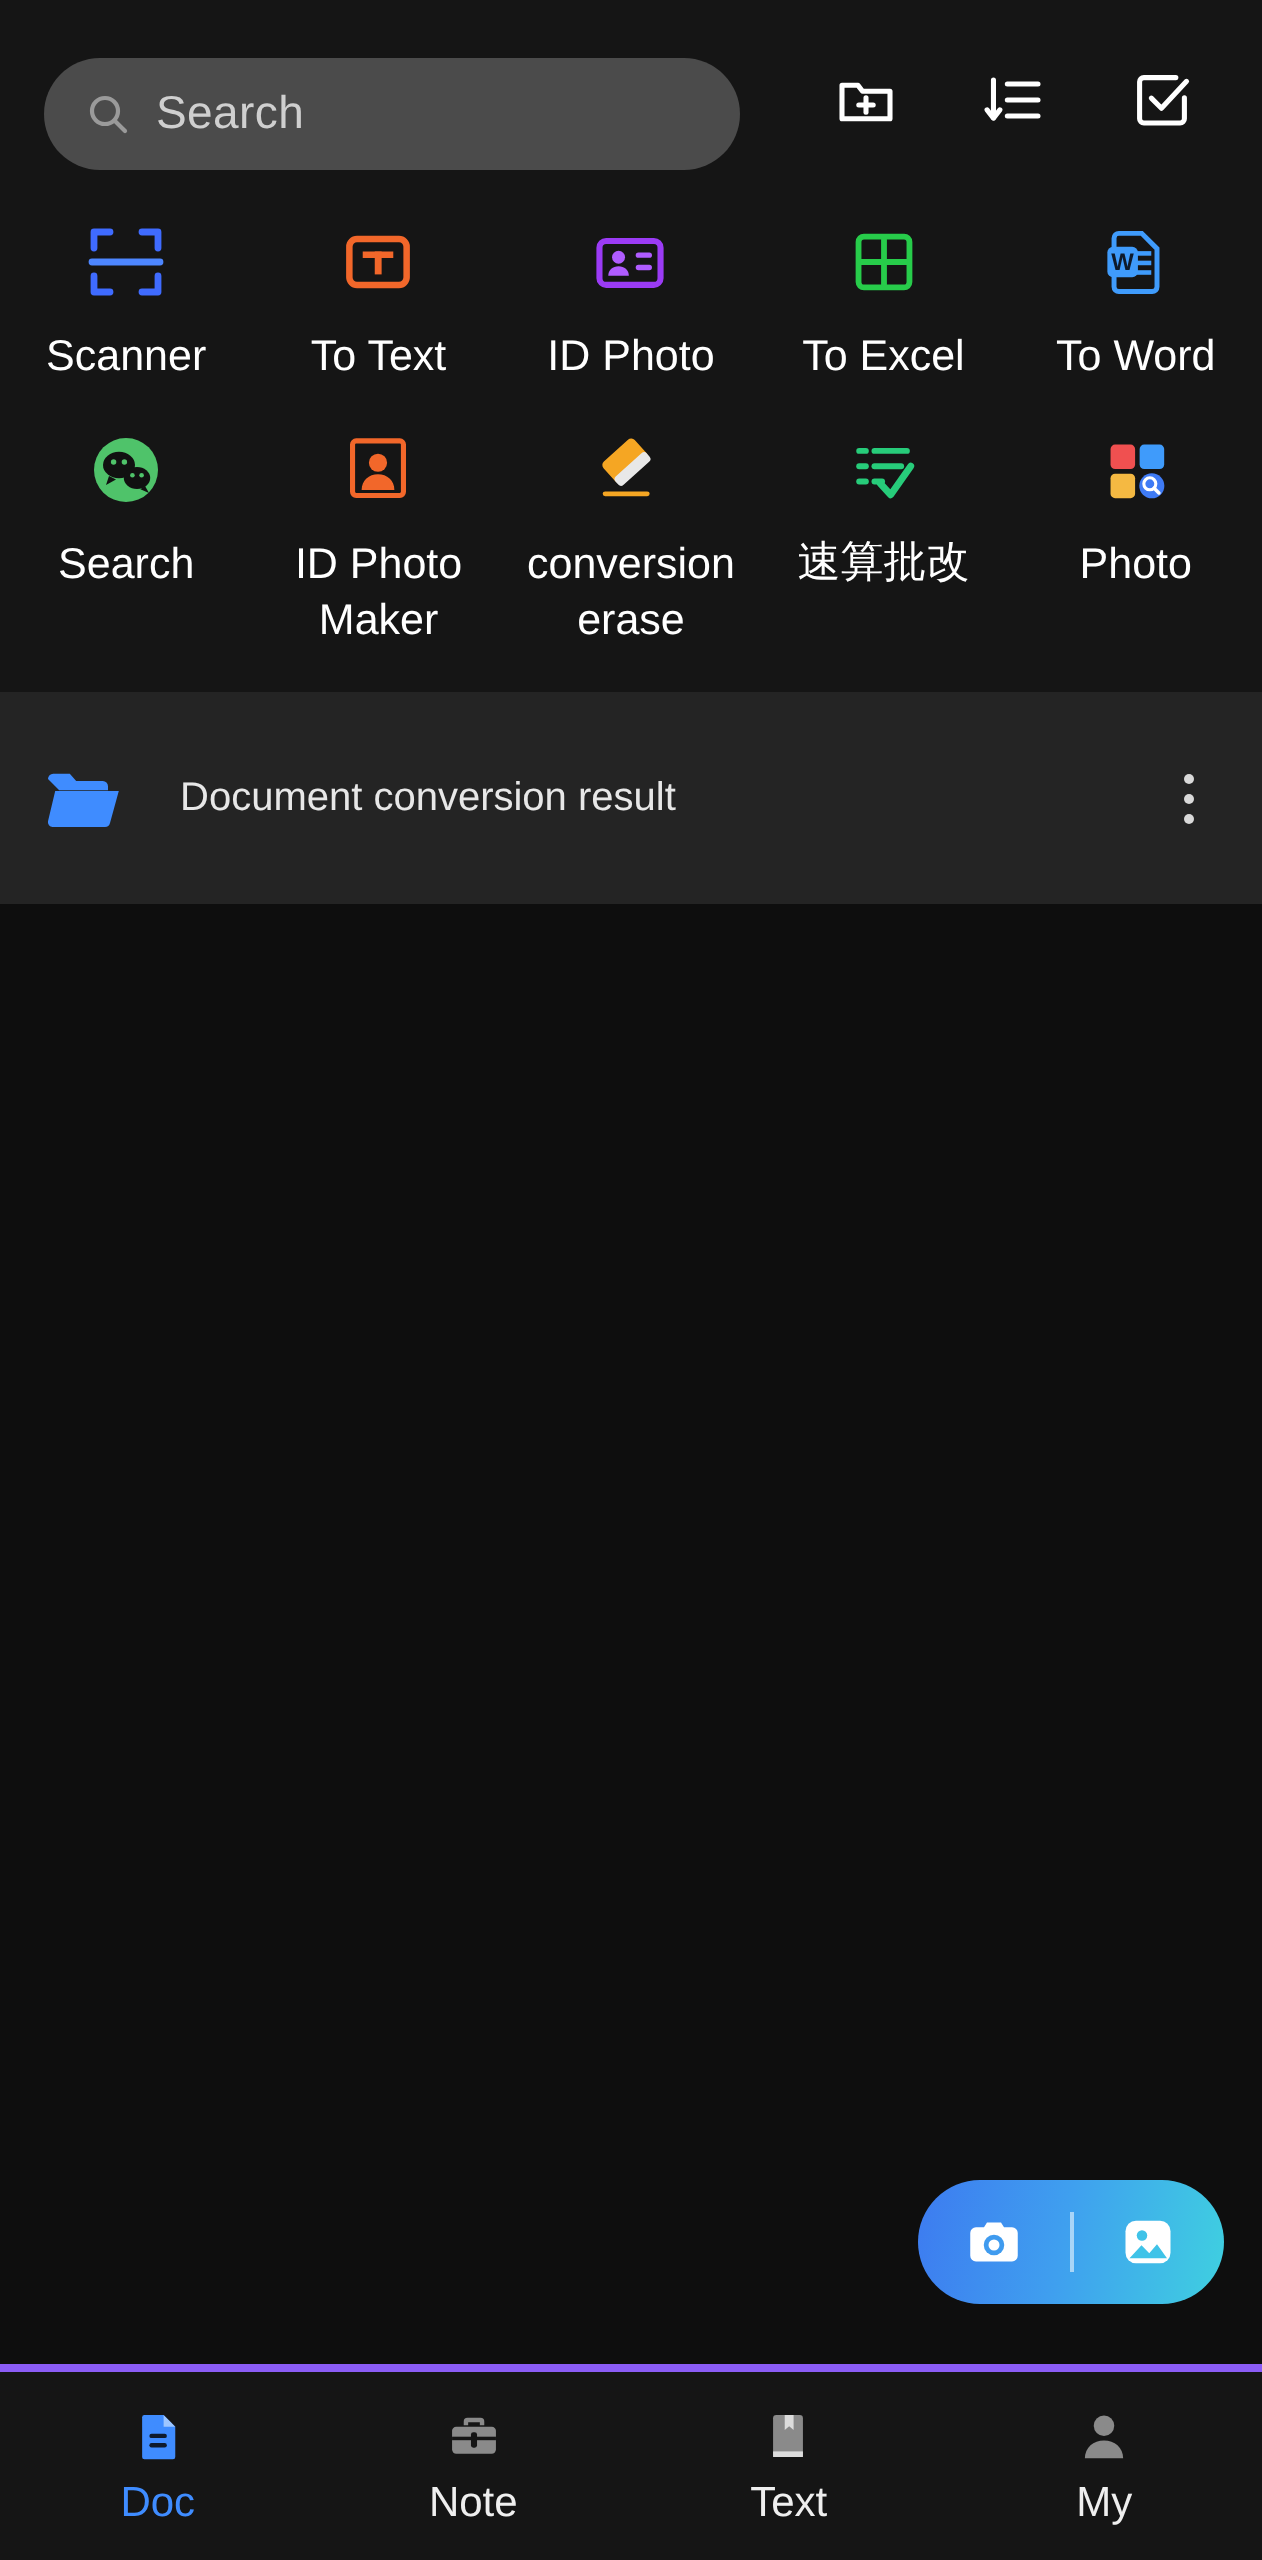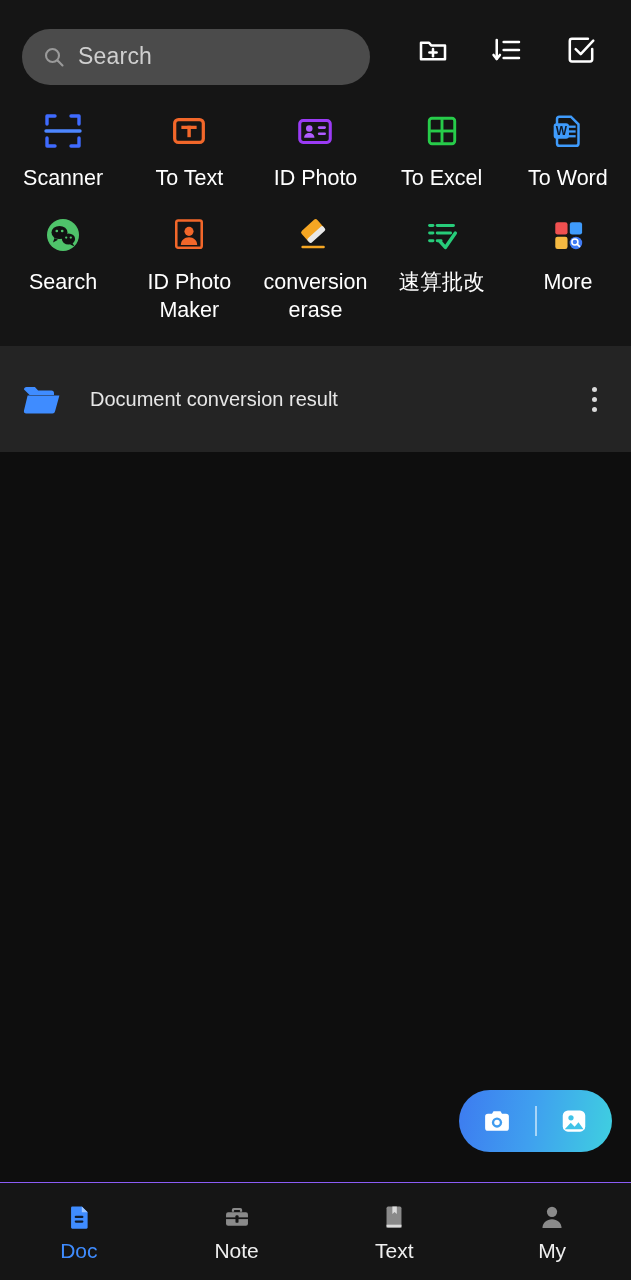--- a/index.html
+++ b/index.html
@@ -157,21 +157,21 @@
     height: 30px;
     background: rgba(255,255,255,.55);
     flex: 0 0 2px;
   }
 
   
   .bottom-nav {
     height: 98px;
     flex: 0 0 98px;
     background: #151515;
-    border-top: 1px solid #8b5cf6;
+    border-top: 4px solid #8b5cf6;
     display: grid;
     grid-template-columns: repeat(4, 1fr);
     align-items: center;
   }
   .nav-item {
     display: flex;
     flex-direction: column;
     align-items: center;
     cursor: pointer;
   }
@@ -363,21 +363,21 @@
         <span class="tool-icon">
           <svg viewBox="0 0 44 44" width="40" height="40">
             <rect x="8" y="8" width="13.5" height="13.5" rx="2.5" fill="#f05050"></rect>
             <rect x="24" y="8" width="13.5" height="13.5" rx="2.5" fill="#3f9bfb"></rect>
             <rect x="8" y="24" width="13.5" height="13.5" rx="2.5" fill="#f5b942"></rect>
             <circle cx="30.7" cy="30.7" r="6.9" fill="#3f7bf5"></circle>
             <circle cx="29.6" cy="29.6" r="3.3" fill="none" stroke="#ffffff" stroke-width="1.7"></circle>
             <line x1="32" y1="32" x2="34.6" y2="34.6" stroke="#ffffff" stroke-width="1.9" stroke-linecap="round"></line>
           </svg>
         </span>
-        <span class="tool-label">More</span>
+        <span class="tool-label">Photo</span>
       </div>
 
     </div>
   </div>
 
   <div class="section-bar">
     <span class="folder-icon">
       <svg viewBox="0 0 44 44" width="44" height="44">
         <path d="M4 12.5a2.6 2.6 0 0 1 2.6-2.6h8.3l3.2 3.6h13.3a2.6 2.6 0 0 1 2.6 2.6v2H9.6z" fill="#3f8cff"></path>
         <path d="M7.6 18.5h31.8L35 34.5a2.6 2.6 0 0 1-2.5 2H6.3a2.4 2.4 0 0 1-2.3-2.9z" fill="#3f8cff"></path>

